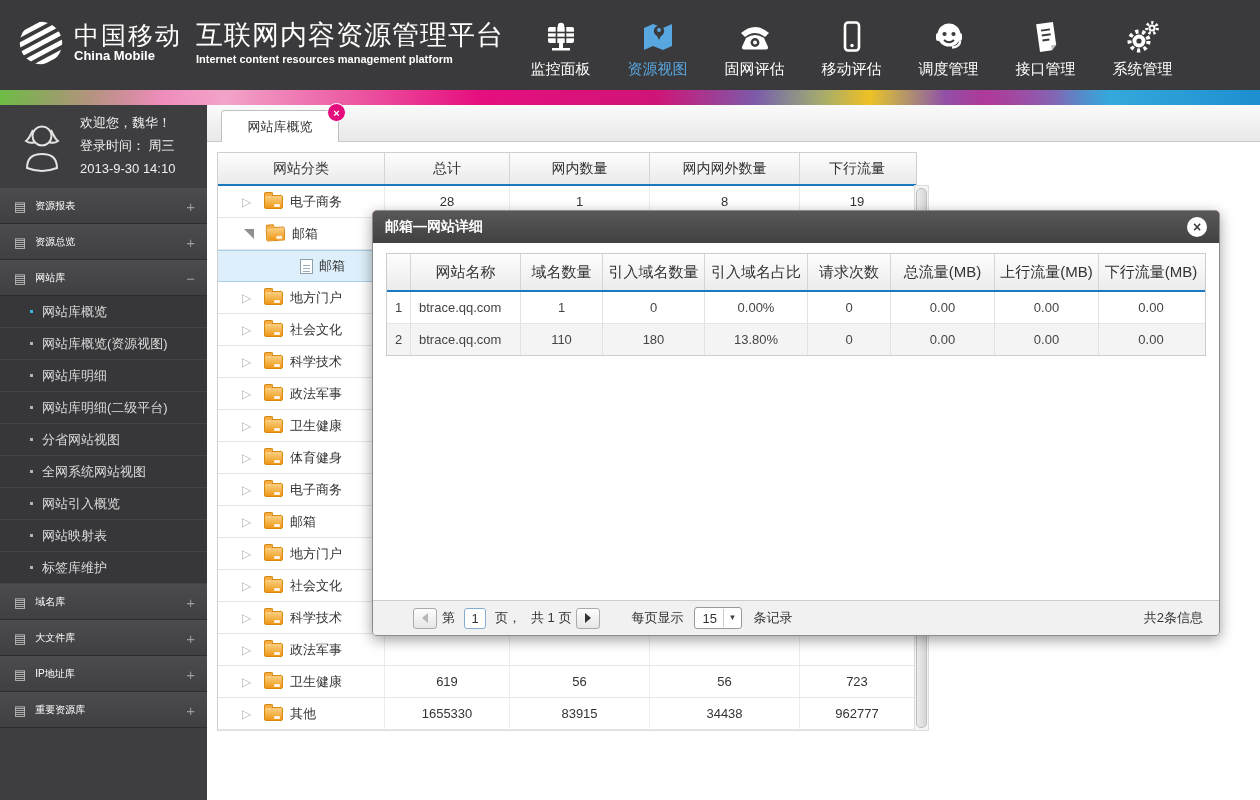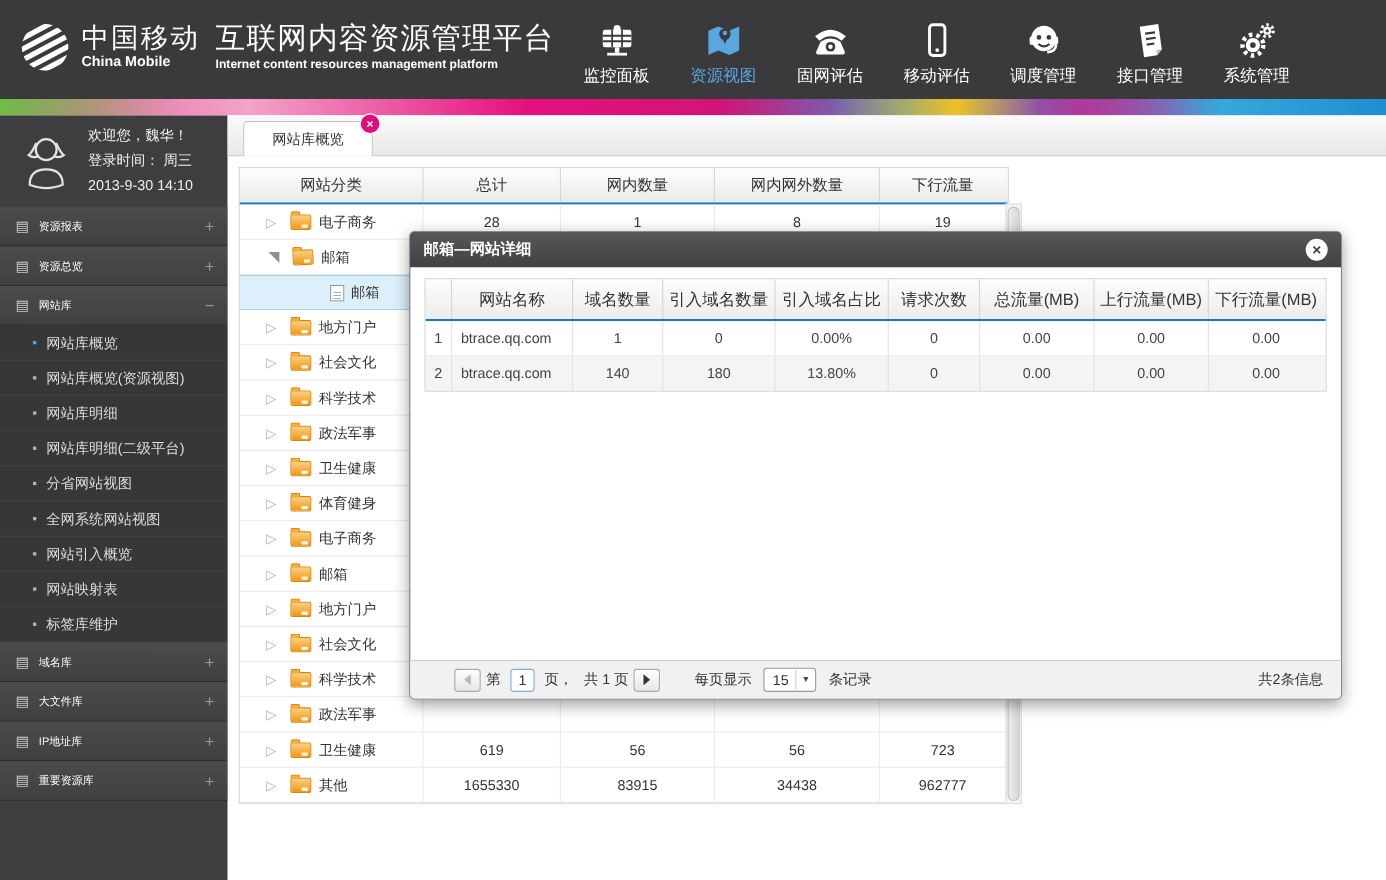--- a/index.html
+++ b/index.html
@@ -76,21 +76,21 @@
   .folder::before{content:"";position:absolute;top:-4px;left:-1px;width:7px;height:3px;background:#f4ae43;border:1px solid #d9880e;border-bottom:none;border-radius:2px 2px 0 0;}
   .folder::after{content:"";position:absolute;bottom:1px;right:2px;width:6px;height:3px;background:#fff;opacity:.85;border-radius:1px;}
   .folder.open{transform:rotate(-3deg);}
   .docicon{width:11px;height:13px;background:#fff;border:1px solid #8fa0ab;margin-right:6px;flex:none;
     background-image:repeating-linear-gradient(#fff 0 2px,#9db0ba 2px 3px);background-size:7px 9px;background-position:2px 3px;background-repeat:no-repeat;}
   .tree-label{font-size:13px;color:#333;white-space:nowrap;}
   .mt-scroll{position:absolute;top:33px;right:0;width:13px;bottom:0;background:#f4f4f4;border:1px solid #dcdcdc;}
   .mt-thumb{position:absolute;left:1px;top:2px;width:9px;height:calc(100% - 6px);border:1px solid #bfbfbf;border-radius:5px;background:linear-gradient(90deg,#ececec,#d6d6d6);}
 
   
-  .dialog{position:absolute;left:372px;top:210px;width:846px;height:424px;background:#6d28d9;
+  .dialog{position:absolute;left:372px;top:210px;width:846px;height:424px;background:#ec4899;
     border:1px solid #8b8b8b;border-radius:5px;box-shadow:0 4px 14px rgba(0,0,0,.38);z-index:50;}
   .dlg-header{height:32px;background:linear-gradient(#585858,#414141);border-radius:4px 4px 0 0;
     display:flex;align-items:center;padding:0 12px;}
   .dlg-title{color:#fff;font-size:14px;font-weight:bold;flex:1;}
   .dlg-close{width:20px;height:20px;border-radius:50%;background:#fff;color:#3c3c3c;font-size:14px;font-weight:bold;
     display:flex;align-items:center;justify-content:center;cursor:pointer;line-height:1;}
   .dlg-body{position:absolute;left:0;top:32px;right:0;bottom:0;background:#fff;border-radius:0 0 4px 4px;}
   .dt-grid{margin:10px 13px 0 13px;border:1px solid #ccc;}
   .dt-header{display:grid;grid-template-columns:24px 110px 82px 102px 103px 83px 104px 104px 104px;height:36px;
     background:linear-gradient(#fdfdfd,#ececec);border-bottom:2px solid var(--accent);}
@@ -576,21 +576,21 @@
               <div class="dt-cell">0</div>
               <div class="dt-cell">0.00%</div>
               <div class="dt-cell">0</div>
               <div class="dt-cell">0.00</div>
               <div class="dt-cell">0.00</div>
               <div class="dt-cell">0.00</div>
             </div>
             <div class="dt-row">
               <div class="dt-cell">2</div>
               <div class="dt-cell name">btrace.qq.com</div>
-              <div class="dt-cell">140</div>
+              <div class="dt-cell">110</div>
               <div class="dt-cell">180</div>
               <div class="dt-cell">13.80%</div>
               <div class="dt-cell">0</div>
               <div class="dt-cell">0.00</div>
               <div class="dt-cell">0.00</div>
               <div class="dt-cell">0.00</div>
             </div>
           </div>
       </div>
       <div class="dlg-footer">

